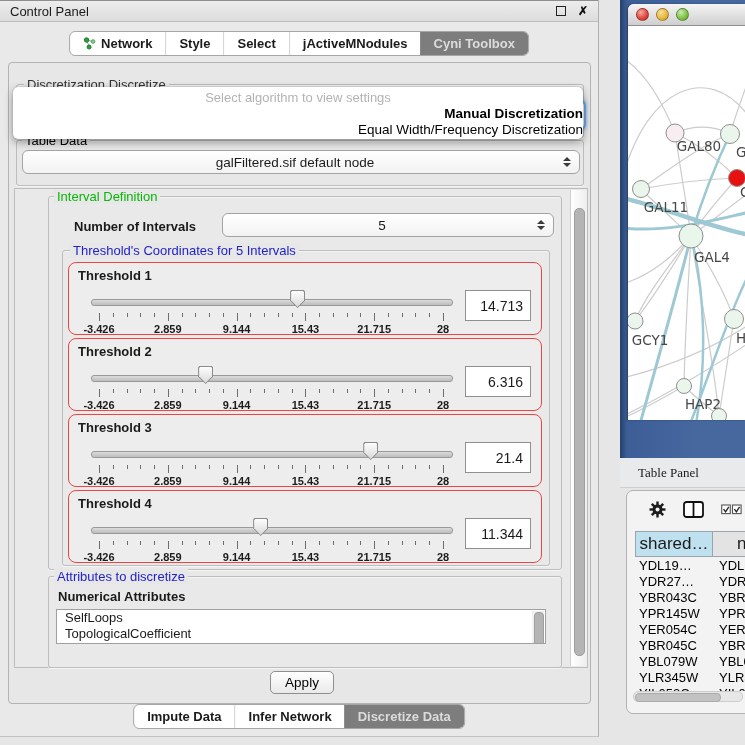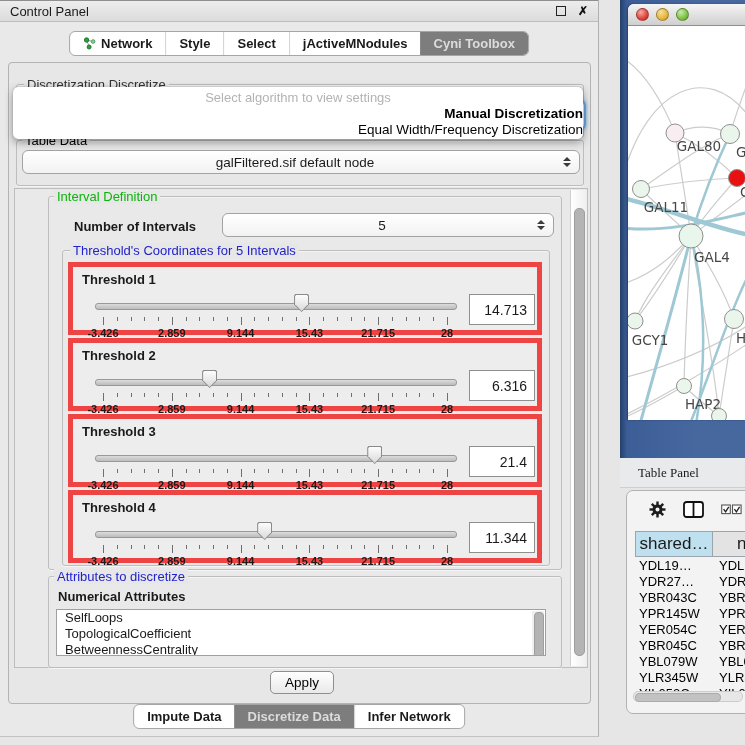--- a/index.html
+++ b/index.html
@@ -56,42 +56,42 @@
   #cp-vscroll .thumbv{position:absolute;left:3px;top:18px;width:9px;height:446px;border-radius:5px;
       background:#b4b4b4;border:1px solid #9f9f9f;}
   
   #interval-group{left:48px;top:196px;width:512px;height:372px;}
   #interval-title{left:54px;top:189px;color:var(--c-green,#0ab50a);}
   #noi-label{position:absolute;left:74px;top:219px;font-size:13px;font-weight:bold;}
   #noi-combo{left:222px;top:213px;width:332px;}
   #thr-group{left:62px;top:250px;width:486px;height:314px;}
   #thr-title{left:70px;top:243px;color:var(--c-blue,#2222cc);}
   #thresholds{position:absolute;left:68px;top:262px;width:474px;}
-  .thr-box{position:relative;height:73px;margin-bottom:3px;border:5px solid #ef4444;
-      background:#ededed;border-radius:0;box-sizing:border-box;}
+  .thr-box{position:relative;height:73px;margin-bottom:3px;border:1px solid #ef4444;
+      background:#ededed;border-radius:8px;box-sizing:border-box;}
   .thr-label{position:absolute;left:9px;top:5px;font-size:13px;font-weight:bold;}
   .slider{position:absolute;left:18px;top:26px;width:368px;height:46px;}
   .track{position:absolute;left:4px;top:10px;width:360px;height:5px;border:1px solid #999;
       border-radius:3px;background:linear-gradient(#dcdcdc,#bcbcbc);}
   .tick{position:absolute;top:24px;width:1px;height:4px;background:#6e6e6e;}
   .tick.major{height:8px;}
   .tick-label{position:absolute;top:34px;width:56px;margin-left:-28px;text-align:center;
       font-size:11px;font-weight:bold;color:#1c1c1c;}
   .thumb{position:absolute;top:1px;width:15px;height:18px;background:#8a8a8a;
       clip-path:polygon(8% 0,92% 0,100% 8%,100% 58%,50% 100%,0 58%,0 8%);}
   .thumb-in{position:absolute;left:1px;top:1px;right:1px;bottom:1px;background:linear-gradient(#fdfdfd,#d9d9d9);
       clip-path:polygon(8% 0,92% 0,100% 8%,100% 58%,50% 100%,0 58%,0 8%);}
   .value-box{position:absolute;left:396px;top:27px;width:66px;height:31px;background:#fff;
       border:1px solid #8f8f8f;font-size:14px;line-height:31px;text-align:right;
       padding-right:7px;box-sizing:border-box;}
   
   #attr-group{left:48px;top:576px;width:512px;height:90px;}
   #attr-title{left:54px;top:569px;color:var(--c-blue,#2222cc);}
   #attr-list-label{position:absolute;left:58px;top:589px;font-size:13px;font-weight:bold;}
-  #attr-list{position:absolute;left:56px;top:609px;width:490px;height:47px;background:#fff;
+  #attr-list{position:absolute;left:56px;top:609px;width:490px;height:35px;background:#fff;
       border:1px solid #a0a0a0;overflow:hidden;box-sizing:border-box;}
   .attr-item{height:16px;line-height:16px;font-size:13px;padding-left:8px;}
   #attr-vscroll{position:absolute;right:1px;top:1px;width:12px;height:49px;background:#f0f0f0;}
   #attr-vscroll .thumbv{position:absolute;left:2px;top:1px;width:8px;height:46px;border-radius:4px;
       background:#b4b4b4;border:1px solid #9f9f9f;}
   
   #apply-btn{position:absolute;left:270px;top:671px;width:64px;height:23px;
       background:linear-gradient(#ffffff,#e9e9e9);border:1px solid #8f8f8f;border-radius:5px;
       font-size:13.5px;font-family:"Liberation Sans",sans-serif;}
   
@@ -393,25 +393,25 @@
     <div id="attr-vscroll">
         <div class="thumbv"></div>
       </div>
   </div>
 
   <button id="apply-btn">Apply</button>
   <div id="bottom-tabs" class="tabstrip">
       <div class="tab">
         <span>Impute Data</span>
       </div>
+      <div class="tab">
+        <span>Infer Network</span>
+      </div>
       <div class="tab sel">
         <span>Discretize Data</span>
-      </div>
-      <div class="tab">
-        <span>Infer Network</span>
       </div>
     </div>
 </div>
 
 <div id="net-bg"></div>
 
 <div id="net-window">
   <div class="win-titlebar">
     <span class="light red"></span>
     <span class="light yellow"></span>

